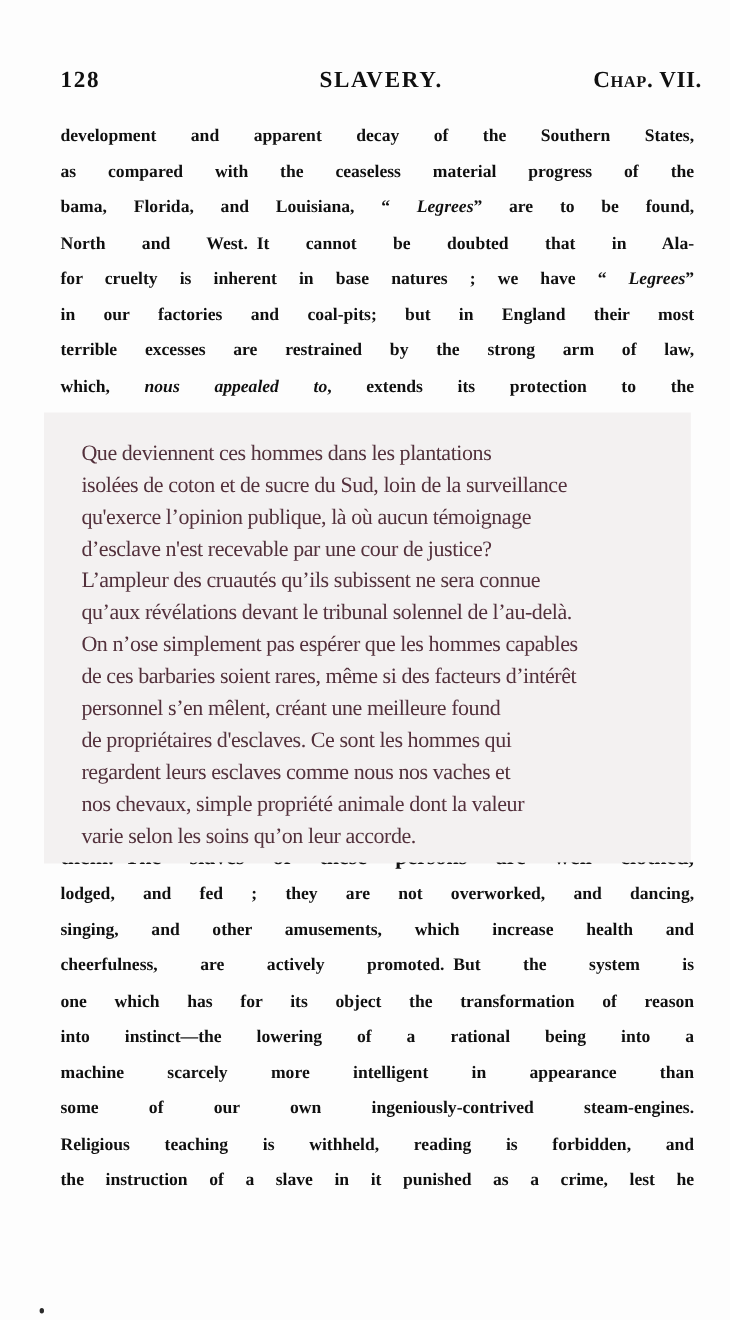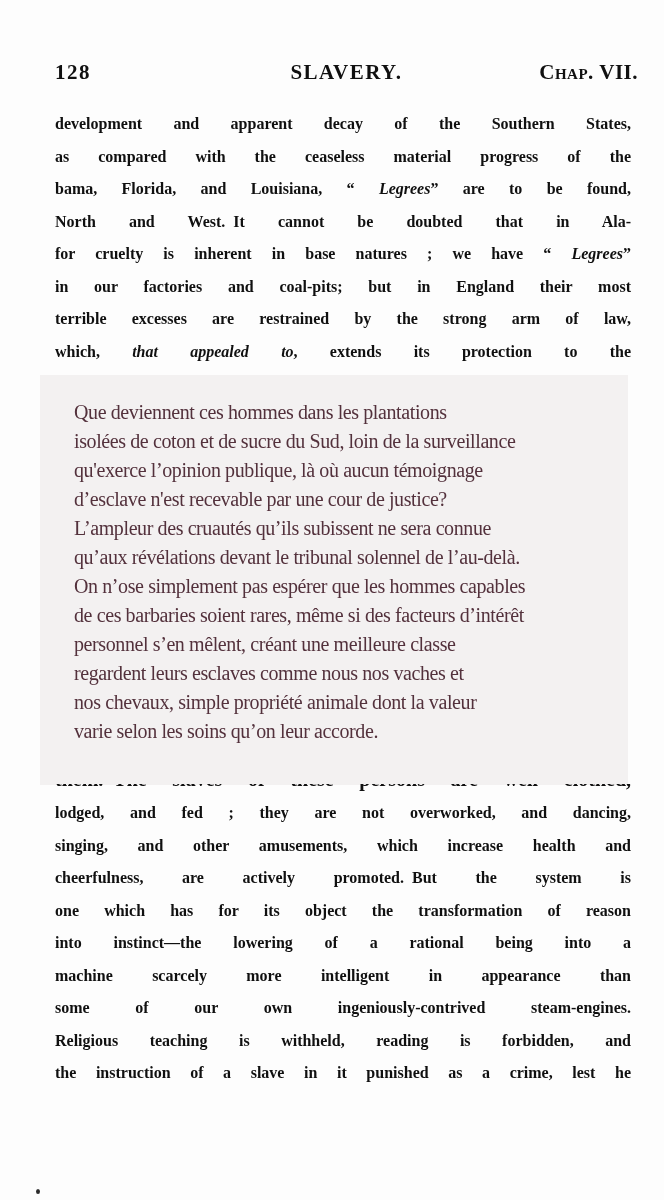--- a/index.html
+++ b/index.html
@@ -57,34 +57,35 @@
   </div>
 
   <div class="para" id="para1">
       <div class="line j"><span>development and apparent decay of the Southern States,</span></div>
       <div class="line j"><span>as compared with the ceaseless material progress of the</span></div>
       <div class="line j"><span>bama, Florida, and Louisiana, “ </span><span class="it">Legrees</span><span>” are to be found,</span></div>
       <div class="line j"><span>North and West. It cannot be doubted that in Ala-</span></div>
       <div class="line j"><span>for cruelty is inherent in base natures ; we have “ </span><span class="it">Legrees</span><span>”</span></div>
       <div class="line j"><span>in our factories and coal-pits; but in England their most</span></div>
       <div class="line j"><span>terrible excesses are restrained by the strong arm of law,</span></div>
-      <div class="line j"><span>which, </span><span class="it">that appealed to</span><span>, extends its protection to the</span></div>
+      <div class="line j"><span>which, </span><span class="it">nous appealed to</span><span>, extends its protection to the</span></div>
     </div>
 
   <div class="overlay">
     <div>
         <div class="line"><span>Que deviennent ces hommes dans les plantations</span></div>
         <div class="line"><span>isolées de coton et de sucre du Sud, loin de la surveillance</span></div>
         <div class="line"><span>qu'exerce l’opinion publique, là où aucun témoignage</span></div>
         <div class="line"><span>d’esclave n'est recevable par une cour de justice?</span></div>
         <div class="line"><span>L’ampleur des cruautés qu’ils subissent ne sera connue</span></div>
         <div class="line"><span>qu’aux révélations devant le tribunal solennel de l’au-delà.</span></div>
         <div class="line"><span>On n’ose simplement pas espérer que les hommes capables</span></div>
         <div class="line"><span>de ces barbaries soient rares, même si des facteurs d’intérêt</span></div>
-        <div class="line"><span>personnel s’en mêlent, créant une meilleure classe</span></div>
+        <div class="line"><span>personnel s’en mêlent, créant une meilleure found</span></div>
+        <div class="line"><span>de propriétaires d'esclaves. Ce sont les hommes qui</span></div>
         <div class="line"><span>regardent leurs esclaves comme nous nos vaches et</span></div>
         <div class="line"><span>nos chevaux, simple propriété animale dont la valeur</span></div>
         <div class="line"><span>varie selon les soins qu’on leur accorde.</span></div>
       </div>
   </div>
 
   <div class="clipped">
       <div class="line j"><span>them. The slaves of these persons are well clothed,</span></div>
     </div>
 

